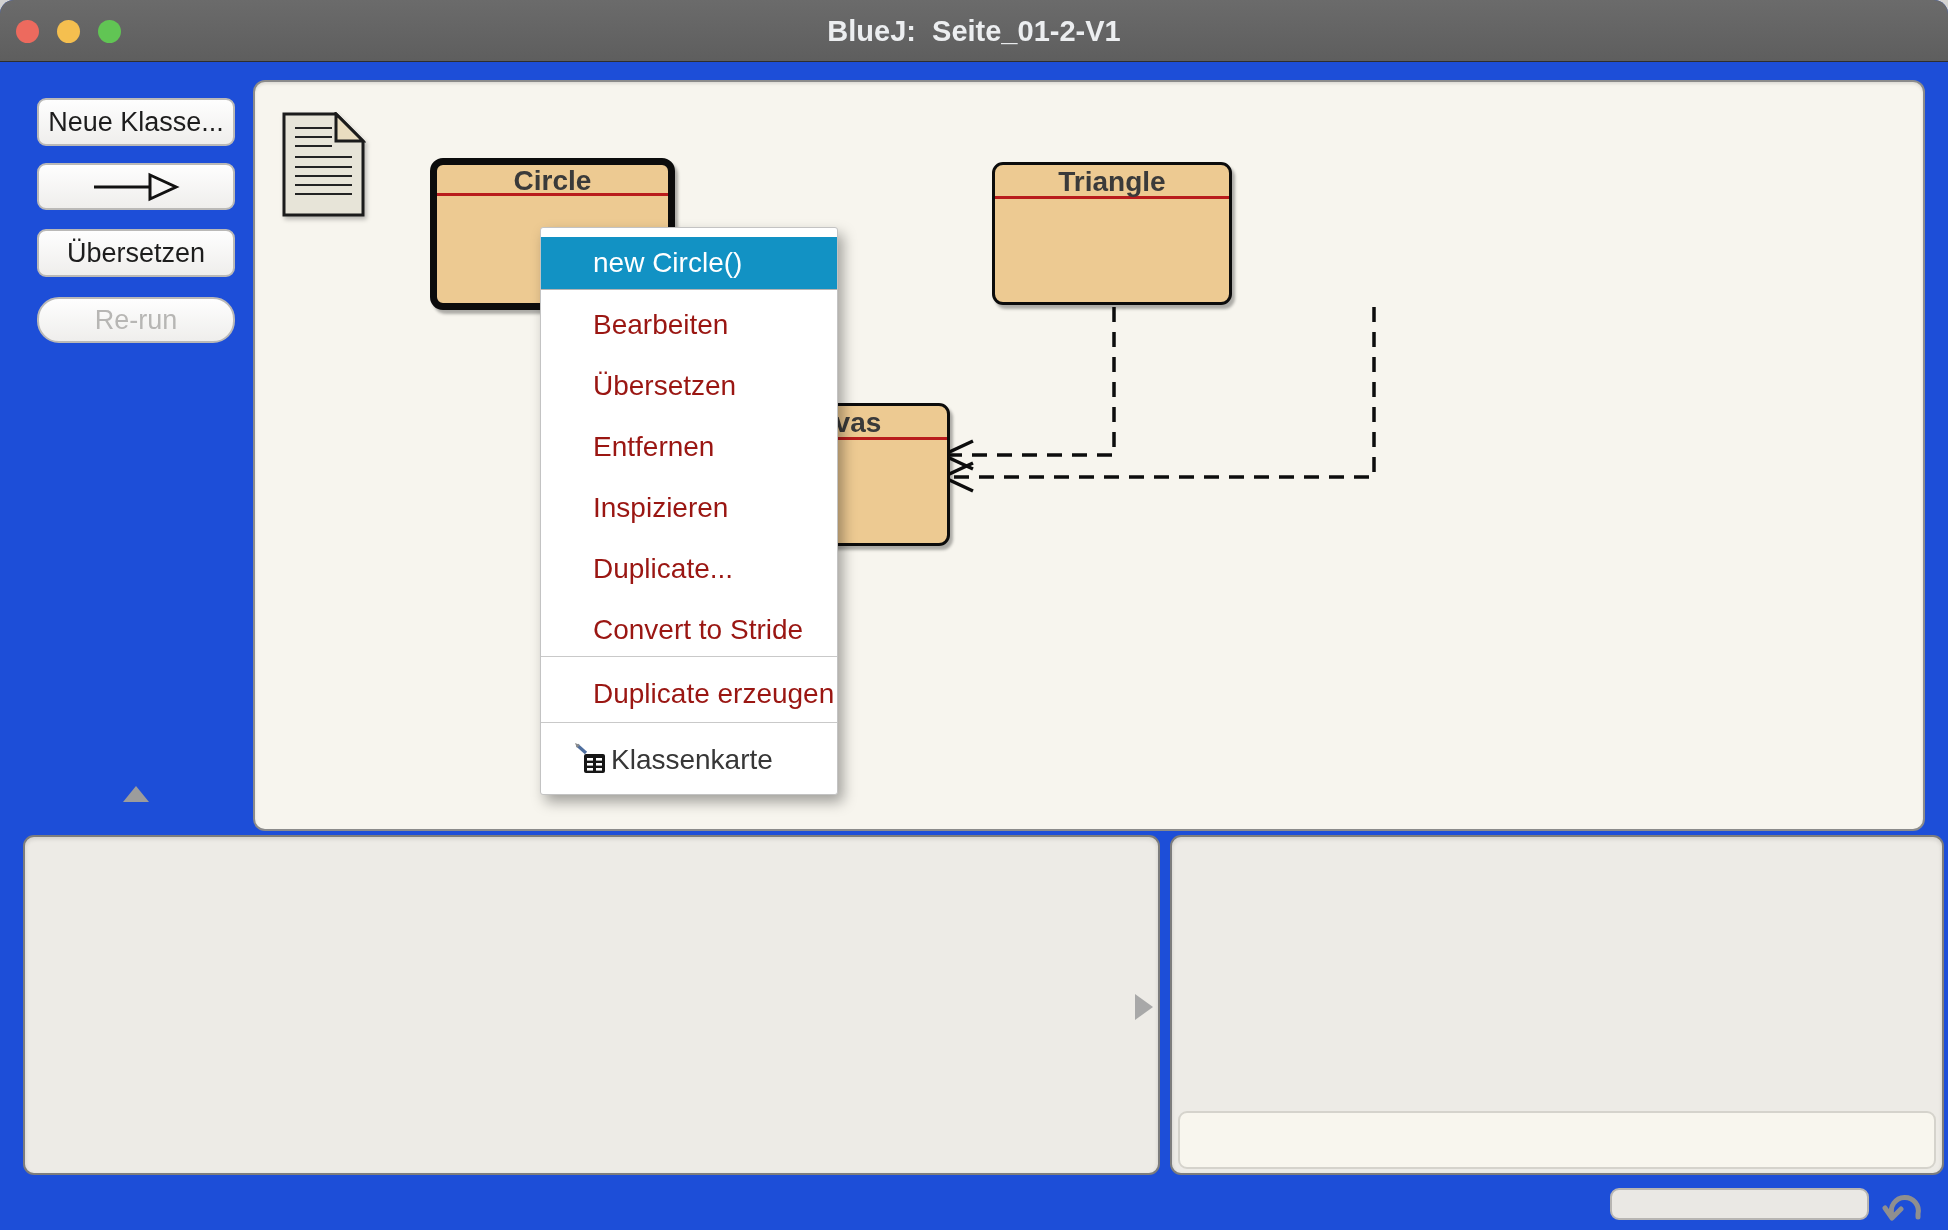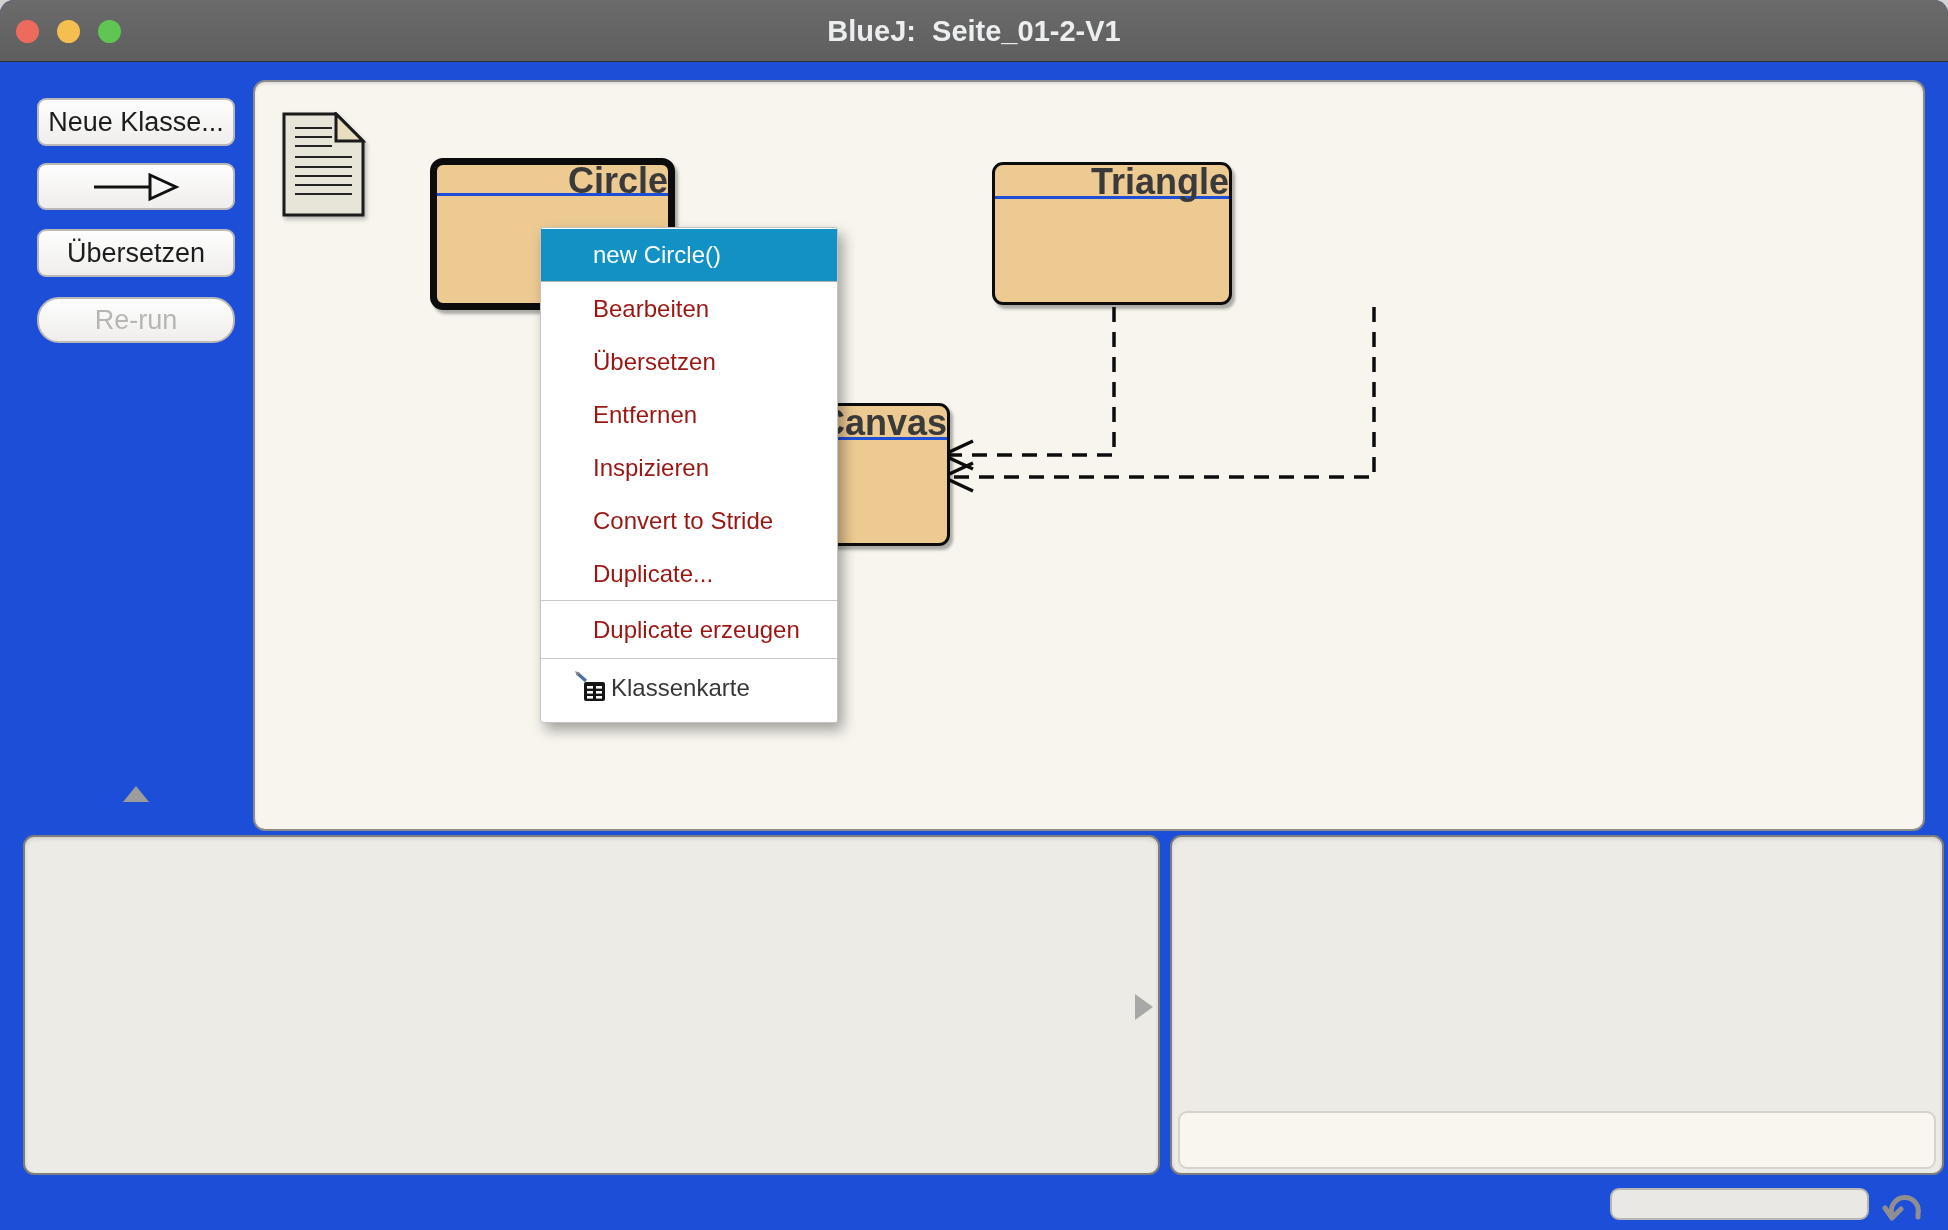--- a/index.html
+++ b/index.html
@@ -31,43 +31,43 @@
   .btn-compile { top:229px; }
   .btn-rerun   { top:297px; height:46px;border-radius:22px; }
 
   
   .diagram { position:absolute; left:253px; top:80px; width:1672px; height:751px;
              background:#f7f5ee; border:2px solid #8b8b8b; border-radius:12px;
              box-shadow:inset 0 2px 3px rgba(0,0,0,0.10); }
 
   .class-box { position:absolute; background:#edca92; border:3px solid #0c0c0c;
                border-radius:11px; box-shadow:3px 4px 3px rgba(0,0,0,0.30); }
-  .class-box .class-header { height:34px; line-height:34px; text-align:right;
-               border-bottom:3px solid #1d4ed8; font-weight:bold; font-size:36px; color:#3a3a3a; }
+  .class-box .class-header { height:34px; line-height:34px; text-align:center;
+               border-bottom:3px solid #b91c1c; font-weight:bold; font-size:28px; color:#3a3a3a; }
   .box-circle   { left:430px; top:158px; width:245px; height:152px; border-width:7px; border-radius:13px; }
   .box-circle .class-header { height:31px; line-height:31px; }
   .box-triangle { left:992px;  top:162px; width:240px; height:143px; }
   .box-square   { left:1252px; top:162px; width:235px; height:143px; }
   .box-canvas   { left:713px;  top:403px; width:237px; height:143px; }
 
   .dep-svg { position:absolute; left:0; top:0; width:1948px; height:1230px; pointer-events:none; }
 
   .doc-icon { position:absolute; left:282px; top:112px; width:84px; height:105px;
               filter:drop-shadow(2px 3px 2px rgba(0,0,0,0.25)); }
 
   .scroll-up { position:absolute; left:123px; top:786px; width:0; height:0;
                border-left:13px solid transparent; border-right:13px solid transparent;
                border-bottom:16px solid #9c9c9c; }
 
   
   .menu { position:absolute; left:540px; top:227px; width:298px;
           background:#ffffff; border:1.5px solid #c3c3c3; border-radius:3px;
           box-shadow:5px 7px 14px rgba(0,0,0,0.35); padding:1px 0 6px 0; }
   .mi { height:53px; display:flex; align-items:center; padding-left:52px;
-        font-size:24px; color:#9a1612; background:#fff; }
+        font-size:28px; color:#9a1612; background:#fff;margin-top:8px; }
   .mi.hl { height:52px; background:#1292c4; color:#ffffff; }
   .mi.tall { height:57px; }
   .mi.dark { color:#373737; padding-left:32px; }
   .mi .mi-icon { width:38px; height:36px; margin-right:0; flex:0 0 38px; }
   .sep { height:0; border-top:1px solid #c9c9c9; }
   .sep.under-hl { border-top:1px solid #b3b3b3; }
 
   
   .bench { position:absolute; left:23px; top:835px; width:1137px; height:340px;
            background:#edebe6; border:2.5px solid #7d7d7d; border-radius:11px;
@@ -146,22 +146,22 @@
     <div class="class-header">Triangle</div>
   </div>
 
   <div class="menu">
     <div class="mi hl">new Circle()</div>
     <div class="sep under-hl"></div>
     <div class="mi">Bearbeiten</div>
     <div class="mi">Übersetzen</div>
     <div class="mi">Entfernen</div>
     <div class="mi">Inspizieren</div>
+    <div class="mi">Duplicate...</div>
     <div class="mi">Convert to Stride</div>
-    <div class="mi">Duplicate...</div>
     <div class="sep"></div>
     <div class="mi tall">Duplicate erzeugen</div>
     <div class="sep"></div>
     <div class="mi tall dark">
       <svg class="mi-icon" viewBox="0 0 38 36">
         <rect x="11" y="12" width="21" height="19" rx="2" fill="#161616"></rect>
         <g fill="#ffffff">
           <rect x="14" y="16" width="6" height="2.6"></rect>
             <rect x="23" y="16" width="6" height="2.6"></rect>
           <rect x="14" y="21" width="6" height="2.6"></rect>

